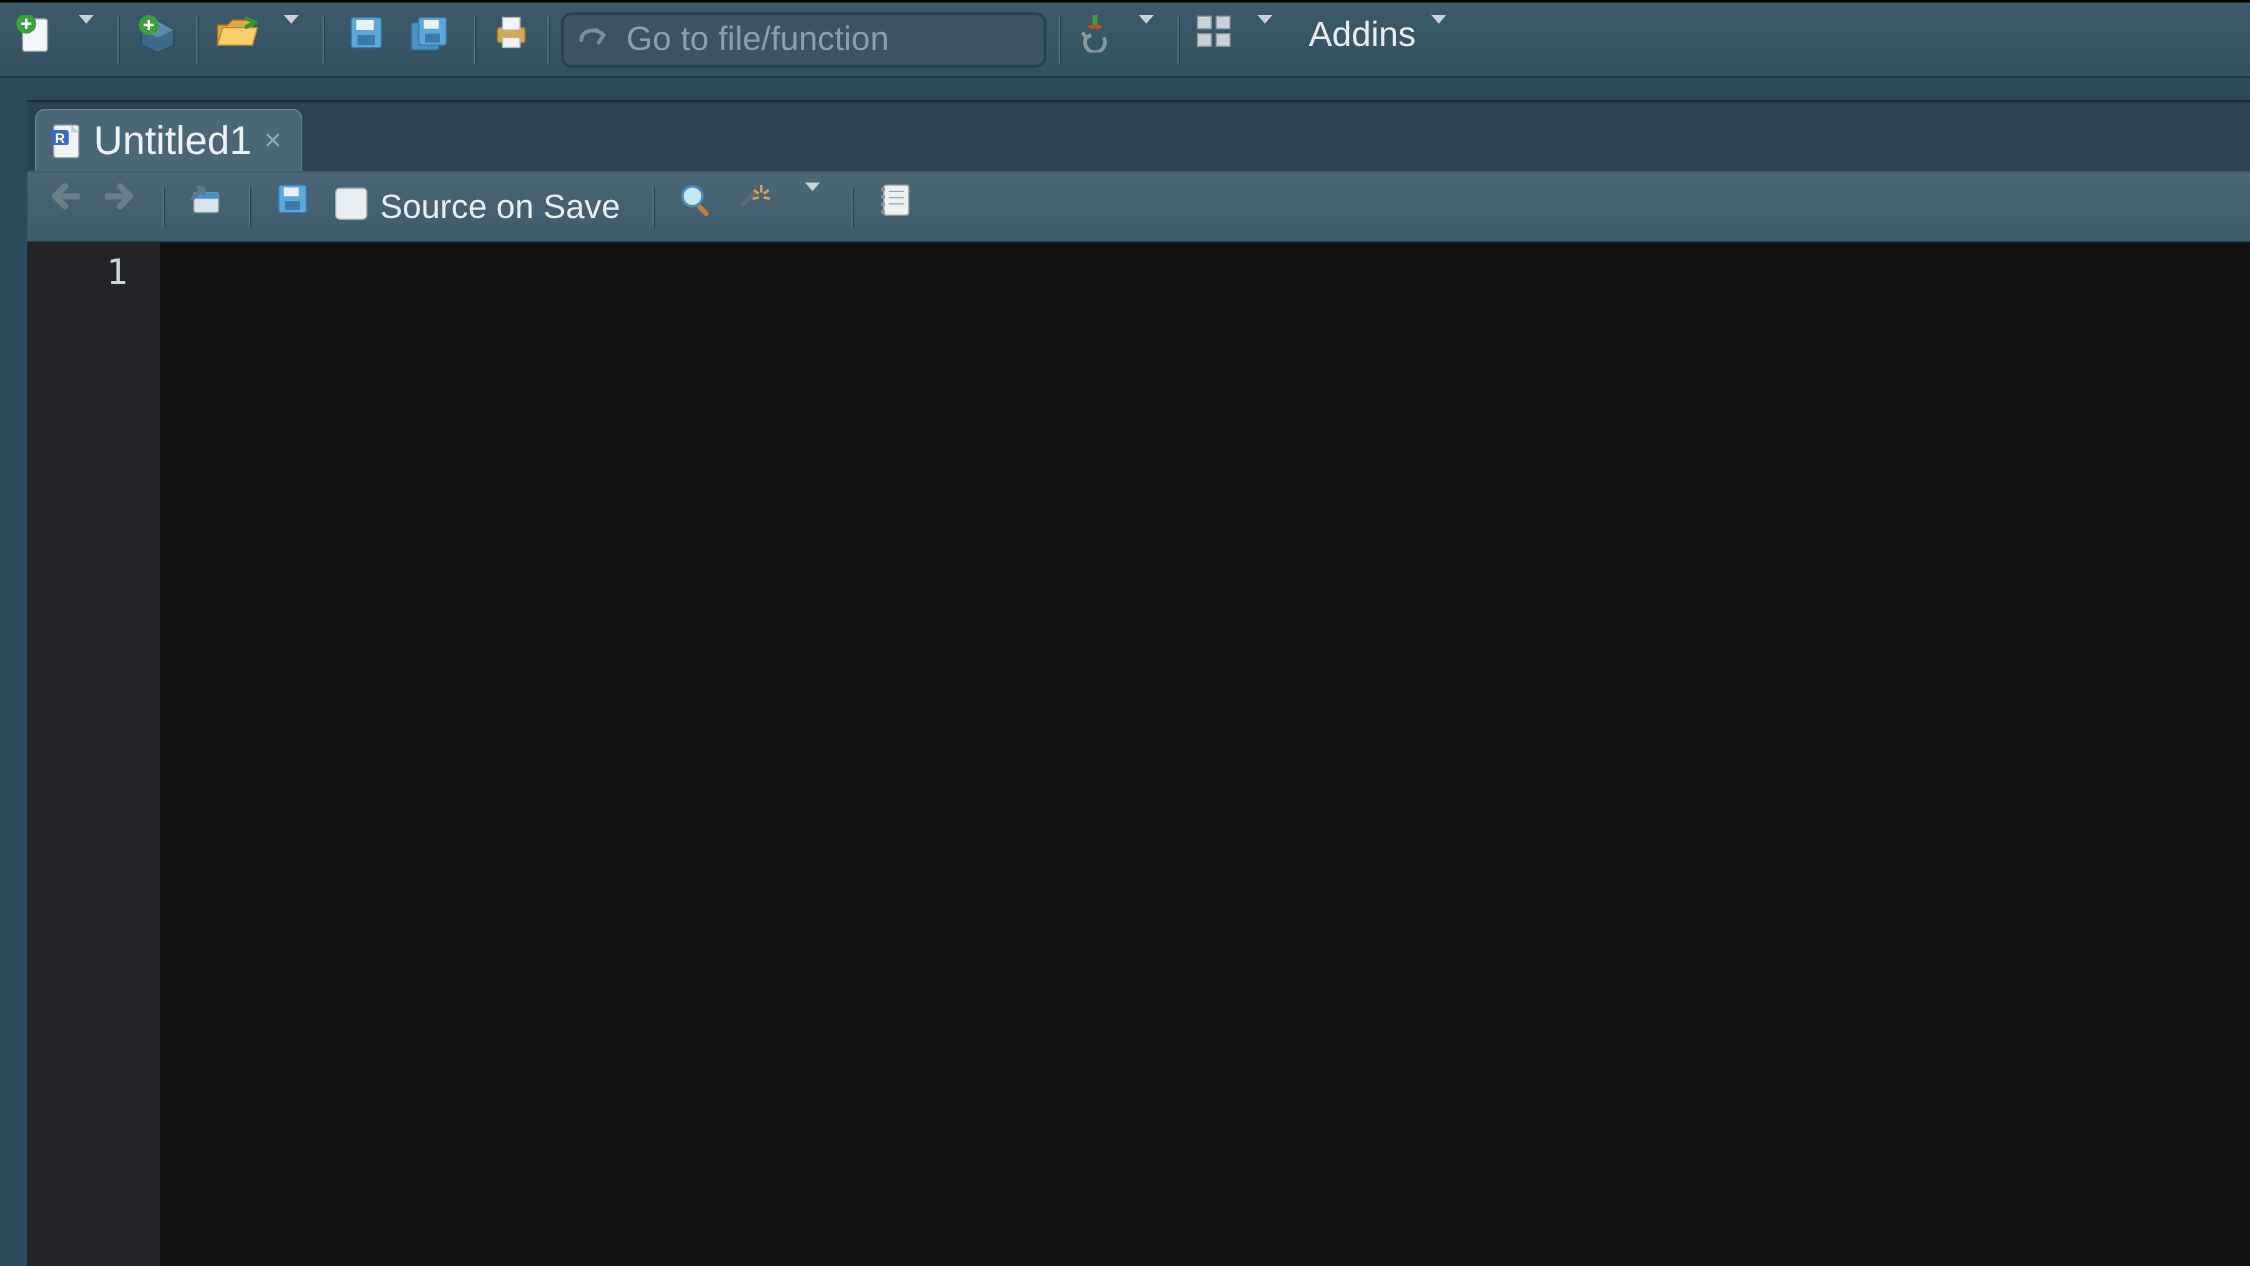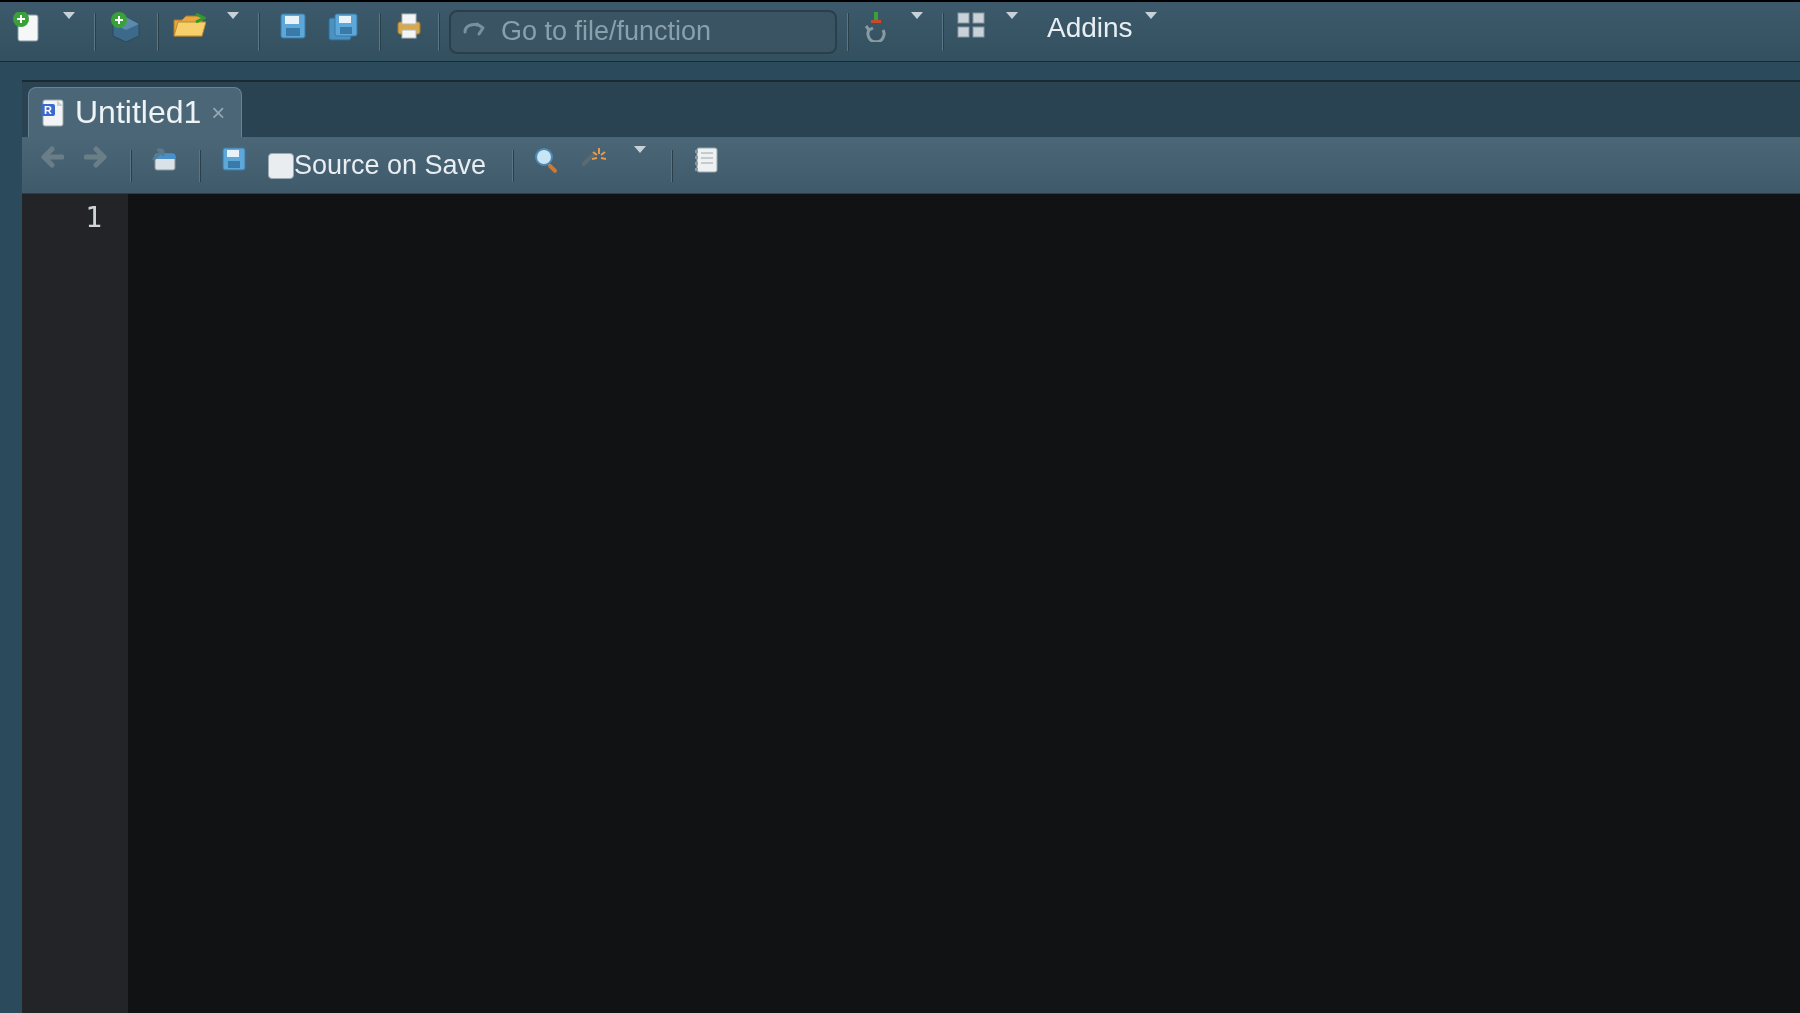--- a/index.html
+++ b/index.html
@@ -112,21 +112,21 @@
     height: 56px;
     background: linear-gradient(to bottom, #4b6676 0%, #3f5a6a 100%);
     border-bottom: 1px solid #2a3f4a;
     display: flex;
     align-items: center;
     padding: 0 12px;
     gap: 8px;
   }
   .sos {
     display: flex;
-    align-items: center;
+    gap: 10px;
   }
   .chk {
     width: 26px; height: 26px;
     background: #e9edef;
     border: 1px solid #9aaab3;
     border-radius: 4px;
   }
   .sos-label { font-size: 27px; color: #e8eef2; }
 
   .editor-area {

